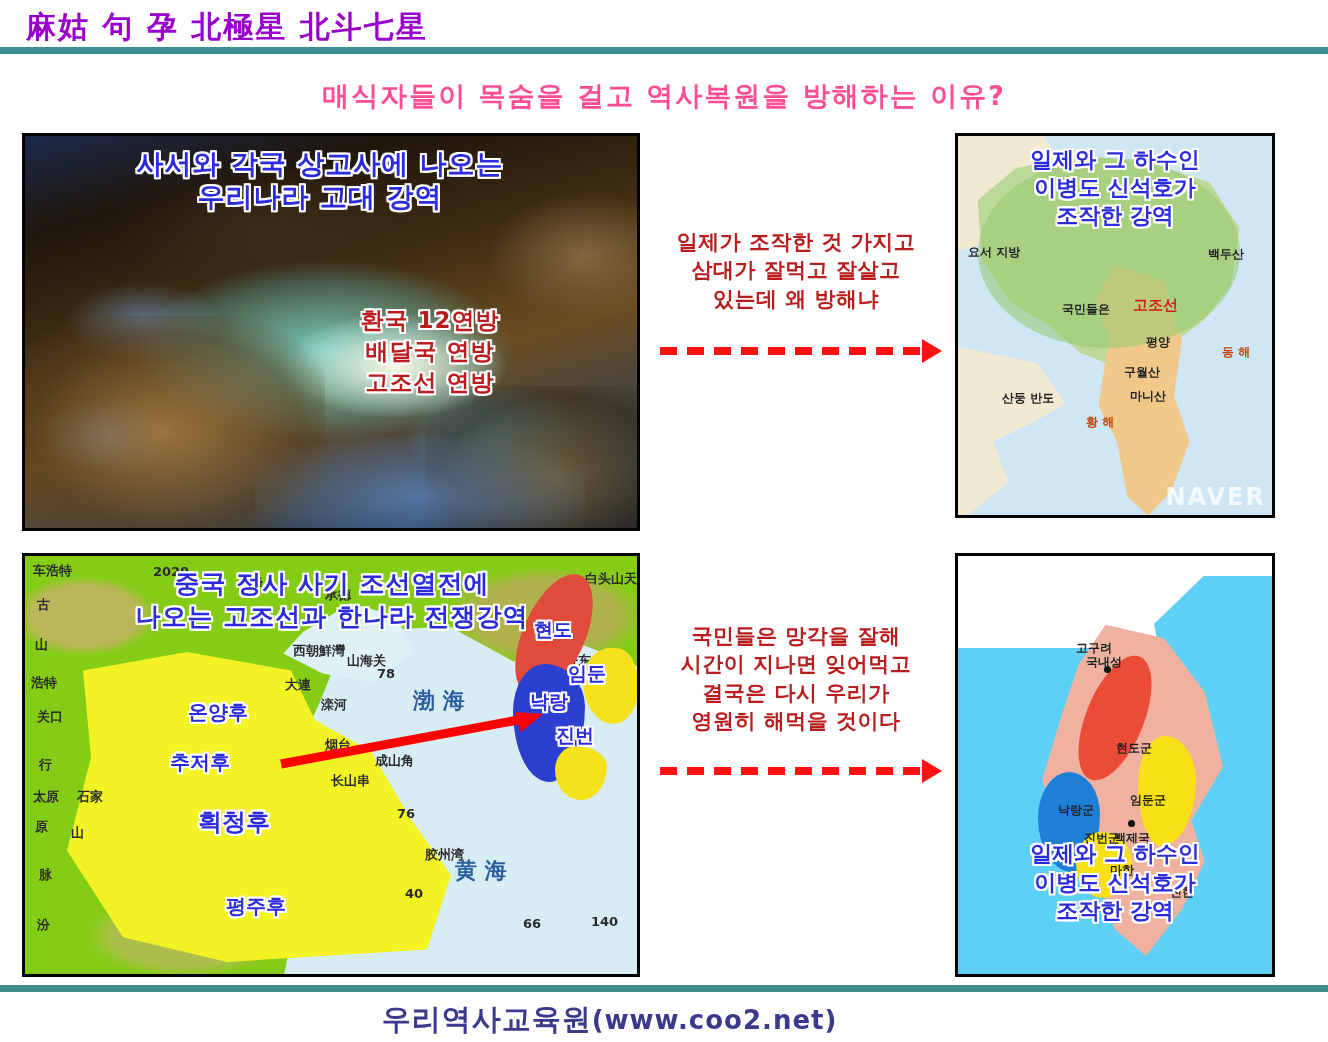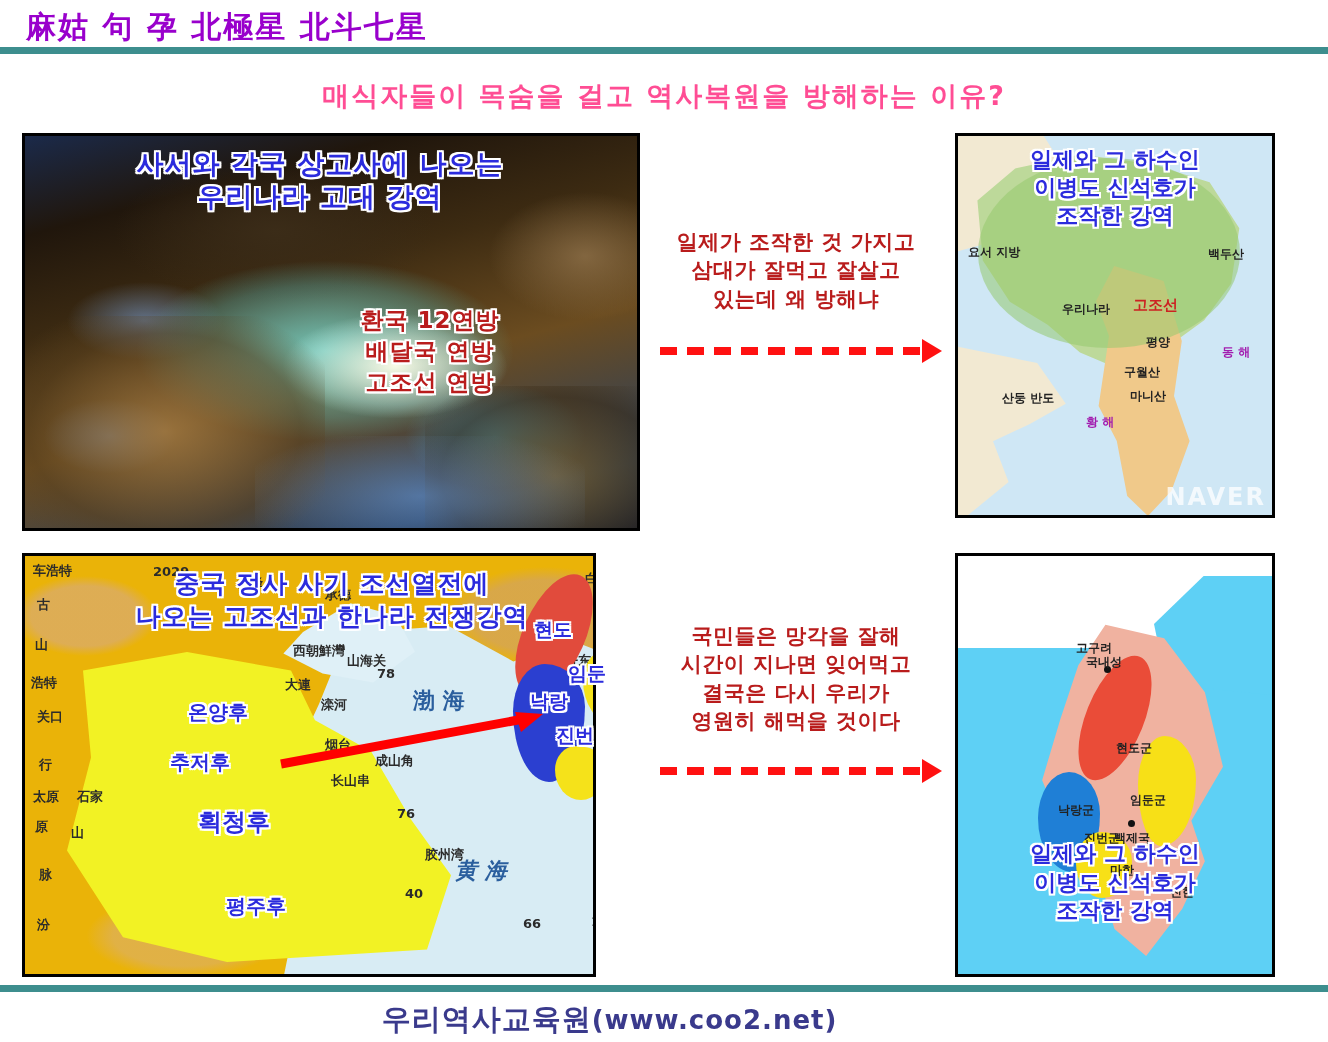--- a/index.html
+++ b/index.html
@@ -207,41 +207,41 @@
     border-radius: 50%;
     background: rgba(150,200,110,.55);
   }
   .map-label {
     position: absolute;
     font-size: 12px;
     font-weight: bold;
     color: #222;
     white-space: nowrap;
   }
-  .map-label.blue { color: #a21caf; }
+  .map-label.blue { color: #c2410c; }
   .map-label.red  { color: #cc2222; font-size: 15px; }
   #gj-watermark {
     position: absolute; right: 6px; bottom: 4px;
     font-size: 24px; font-weight: bold;
     color: rgba(255,255,255,.75);
     letter-spacing: 2px;
   }
   #gojoseon-caption {
     left: 965px; top: 146px;
     width: 300px;
     font-size: 22px;
     letter-spacing: 0px;
     line-height: 1.28;
   }
 
   
   #panel-atlas {
     left: 22px; top: 553px;
-    width: 574px; height: 424px;
-    background: #eab308;
+    width: 618px; height: 424px;
+    background: #84cc16;
   }
   #atlas-sea {
     position: absolute; left: 258px; top: 70px;
     width: 360px; height: 354px;
     background: #d8ecf4;
     clip-path: polygon(18% 2%, 46% 0%, 64% 10%, 80% 4%, 100% 12%, 100% 100%, 0% 100%, 6% 70%, 0% 44%, 10% 22%);
   }
   #atlas-sea2 {
     position: absolute; left: 250px; top: 40px;
     width: 140px; height: 90px;
@@ -433,21 +433,21 @@
 </div>
 
 <div class="panel" id="panel-gojoseon">
   <div id="gj-beige-left"></div>
   <div id="gj-beige-shandong"></div>
   <div id="gj-landmass-green"></div>
   <div id="gj-landmass-kr"></div>
   <div id="gj-halo"></div>
 
   <div class="map-label" style="left:10px;  top:108px;">요서 지방</div>
-  <div class="map-label" style="left:104px; top:165px;">우리나라</div>
+  <div class="map-label" style="left:104px; top:165px;">국민들은</div>
   <div class="map-label red" style="left:175px; top:160px;">고조선</div>
   <div class="map-label" style="left:250px; top:110px;">백두산</div>
   <div class="map-label" style="left:188px; top:198px;">평양</div>
   <div class="map-label" style="left:166px; top:228px;">구월산</div>
   <div class="map-label" style="left:172px; top:252px;">마니산</div>
   <div class="map-label" style="left:44px;  top:254px;">산둥 반도</div>
   <div class="map-label blue" style="left:128px; top:278px;">황 해</div>
   <div class="map-label blue" style="left:264px; top:208px;">동 해</div>
 
   <div id="gj-watermark">NAVER</div>
@@ -473,21 +473,21 @@
   <div class="atlas-hanja" style="left:10px;  top:262px;">原</div>
   <div class="atlas-hanja" style="left:46px;  top:268px;">山</div>
   <div class="atlas-hanja" style="left:14px;  top:310px;">脉</div>
   <div class="atlas-hanja" style="left:12px;  top:360px;">汾</div>
   <div class="atlas-hanja" style="left:128px; top:8px;">2029</div>
   <div class="atlas-hanja" style="left:212px; top:18px;">赤峰</div>
   <div class="atlas-hanja" style="left:300px; top:30px;">承德</div>
   <div class="atlas-hanja" style="left:322px; top:96px;">山海关</div>
   <div class="atlas-hanja" style="left:296px; top:140px;">滦河</div>
   <div class="atlas-hanja blue big" style="left:388px; top:130px;">渤 海</div>
-  <div class="atlas-hanja blue big" style="left:430px; top:300px;font-style:italic;">黄 海</div>
+  <div class="atlas-hanja blue big" style="left:430px; top:300px;">黄 海</div>
   <div class="atlas-hanja" style="left:352px; top:110px;">78</div>
   <div class="atlas-hanja" style="left:372px; top:250px;">76</div>
   <div class="atlas-hanja" style="left:380px; top:330px;">40</div>
   <div class="atlas-hanja" style="left:498px; top:360px;">66</div>
   <div class="atlas-hanja" style="left:566px; top:358px;">140</div>
   <div class="atlas-hanja" style="left:260px; top:120px;">大連</div>
   <div class="atlas-hanja" style="left:268px; top:86px;">西朝鮮灣</div>
   <div class="atlas-hanja" style="left:300px; top:180px;">烟台</div>
   <div class="atlas-hanja" style="left:350px; top:196px;">成山角</div>
   <div class="atlas-hanja" style="left:306px; top:216px;">长山串</div>

